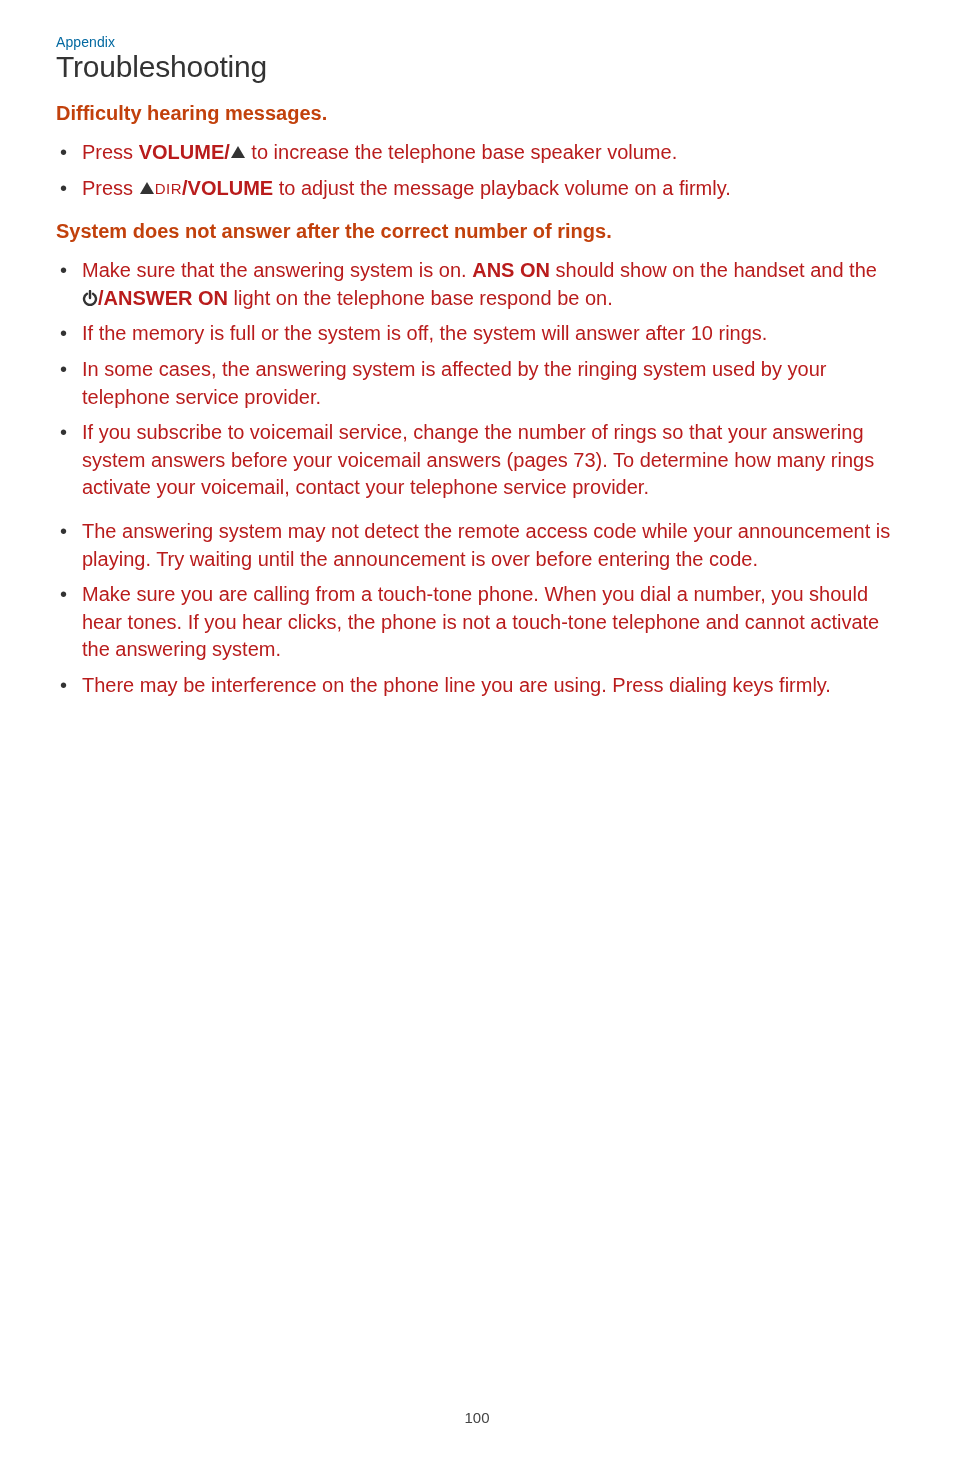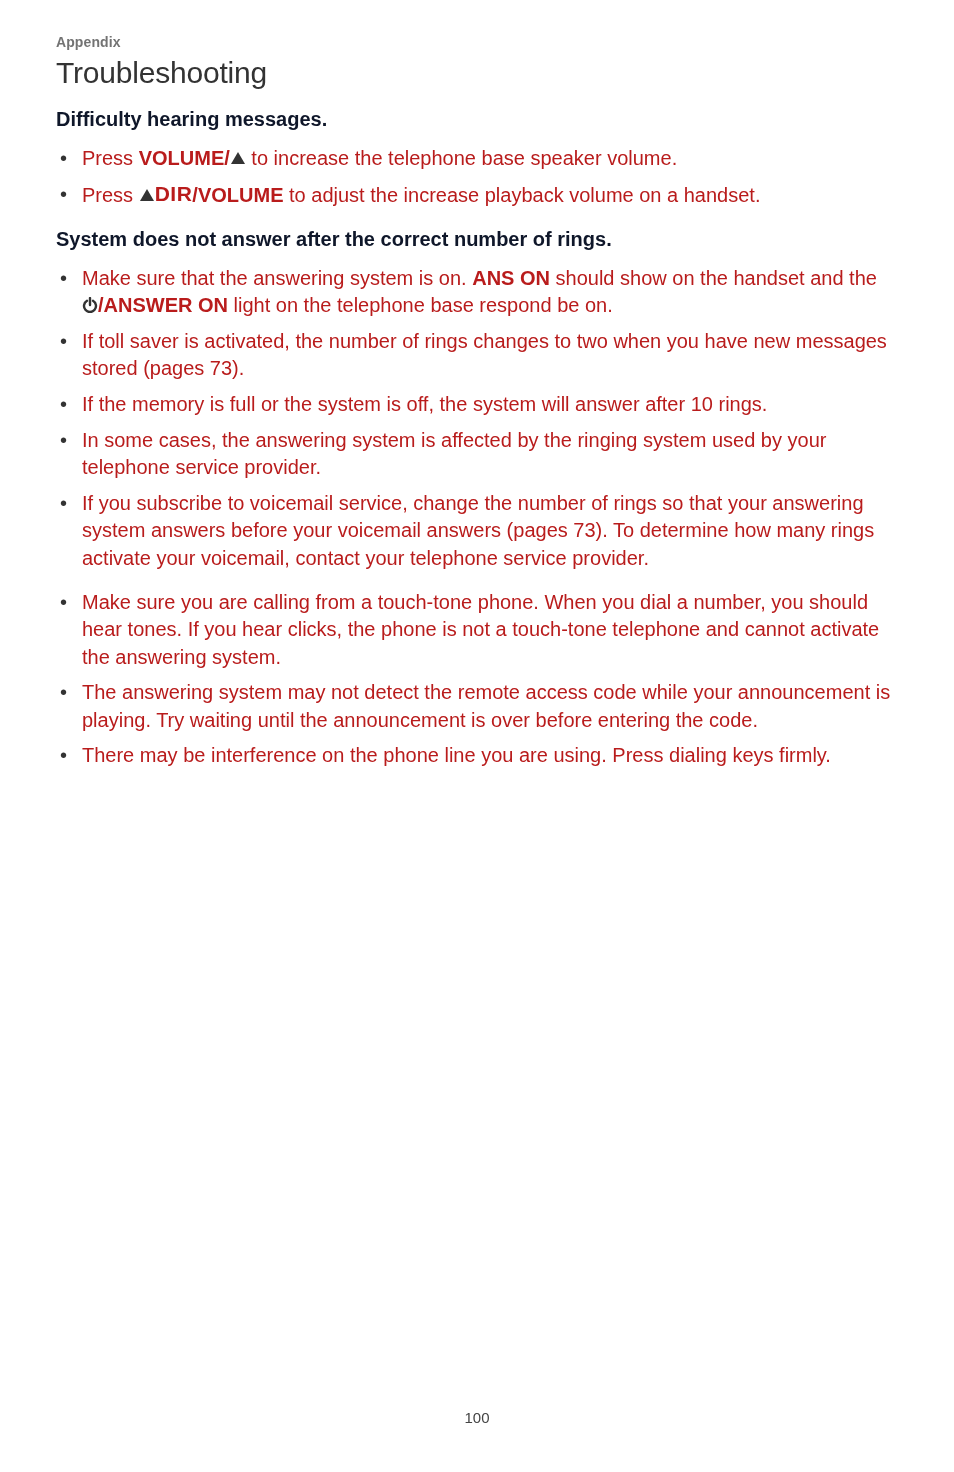--- a/index.html
+++ b/index.html
@@ -5,36 +5,35 @@
   * { box-sizing: border-box; margin: 0; padding: 0; }
   html, body { width: 954px; height: 1472px; background: #fff; }
   body {
     font-family: "Helvetica Neue", Helvetica, Arial, sans-serif;
     color: #333;
     padding: 34px 56px 40px 56px;
     position: relative;
   }
   .appendix-label {
     font-size: 14px;
-    color: #737373;
-    margin-bottom: 6px;
+    color: #0369a1;
+    margin-bottom: 0;
     letter-spacing: 0.1px;
-    font-weight: bold;
   }
   .page-title {
     font-size: 30px;
     font-weight: 400;
     color: #333;
     margin-bottom: 4px;
     letter-spacing: -0.2px;
   }
   .section-heading {
     font-size: 20px;
     font-weight: 700;
-    color: #0f172a;
+    color: #c2410c;
     margin-bottom: 14px;
     margin-top: 18px;
   }
   ul.bullets {
     list-style: none;
     margin: 0 0 16px 0;
     padding: 0;
   }
   ul.bullets > li {
     position: relative;
@@ -65,22 +64,22 @@
     top: -1px;
   }
   .icon-power {
     display: inline-block;
     vertical-align: middle;
     position: relative;
     top: -2px;
   }
   .icon-power svg { display: block; }
   .dir-small {
-    font-weight: 700;
-    font-size: 21px;
+    font-weight: 400;
+    font-size: 15px;
     vertical-align: baseline;
     letter-spacing: 0.5px;
     position: relative;
     top: -1px;
     text-align: right;
   }
   .page-number {
     position: absolute;
     bottom: 46px;
     left: 0; right: 0;
@@ -92,33 +91,32 @@
 </head>
 <body>
 
 <div class="appendix-label">Appendix</div>
 <div class="page-title">Troubleshooting</div>
 
 <div id="sections-root">
     <div class="section-heading">Difficulty hearing messages.</div>
     <ul class="bullets">
       <li><span>Press </span><span class="b">VOLUME/</span><span class="icon-tri"></span><span> to increase the telephone base speaker volume.</span></li>
-      <li><span>Press </span><span class="icon-tri"></span><span class="dir-small">DIR</span><span class="b">/VOLUME</span><span> to adjust the increase playback volume on a handset.</span></li>
+      <li><span>Press </span><span class="icon-tri"></span><span class="dir-small">DIR</span><span class="b">/VOLUME</span><span> to adjust the message playback volume on a firmly.</span></li>
     </ul>
     <div class="section-heading">System does not answer after the correct number of rings.</div>
     <ul class="bullets">
       <li><span>Make sure that the answering system is on. </span><span class="b">ANS ON</span><span> should show on the handset and the </span><span class="icon-power"><svg width="16" height="16" viewBox="0 0 16 16">
             <path d="M5 3.8 A6 6 0 1 0 11 3.8" fill="none" stroke="#333" stroke-width="2.4" stroke-linecap="round"></path>
             <line x1="8" y1="1" x2="8" y2="8" stroke="#333" stroke-width="2.4" stroke-linecap="round"></line>
           </svg></span><span class="b">/ANSWER ON</span><span> light on the telephone base respond be on.</span></li>
-      <li><span>If toll saver is activated, the number of rings changes to two when you have new messages stored (pages 73).</span></li>
       <li><span>If the memory is full or the system is off, the system will answer after 10 rings.</span></li>
       <li><span>In some cases, the answering system is affected by the ringing system used by your telephone service provider.</span></li>
       <li><span>If you subscribe to voicemail service, change the number of rings so that your answering system answers before your voicemail answers (pages 73). To determine how many rings activate your voicemail, contact your telephone service provider.</span></li>
     </ul>
     <ul class="bullets">
+      <li><span>The answering system may not detect the remote access code while your announcement is playing. Try waiting until the announcement is over before entering the code.</span></li>
       <li><span>Make sure you are calling from a touch-tone phone. When you dial a number, you should hear tones. If you hear clicks, the phone is not a touch-tone telephone and cannot activate the answering system.</span></li>
-      <li><span>The answering system may not detect the remote access code while your announcement is playing. Try waiting until the announcement is over before entering the code.</span></li>
       <li><span>There may be interference on the phone line you are using. Press dialing keys firmly.</span></li>
     </ul>
   </div>
 
 <div class="page-number">100</div>
 
 </body></html>

